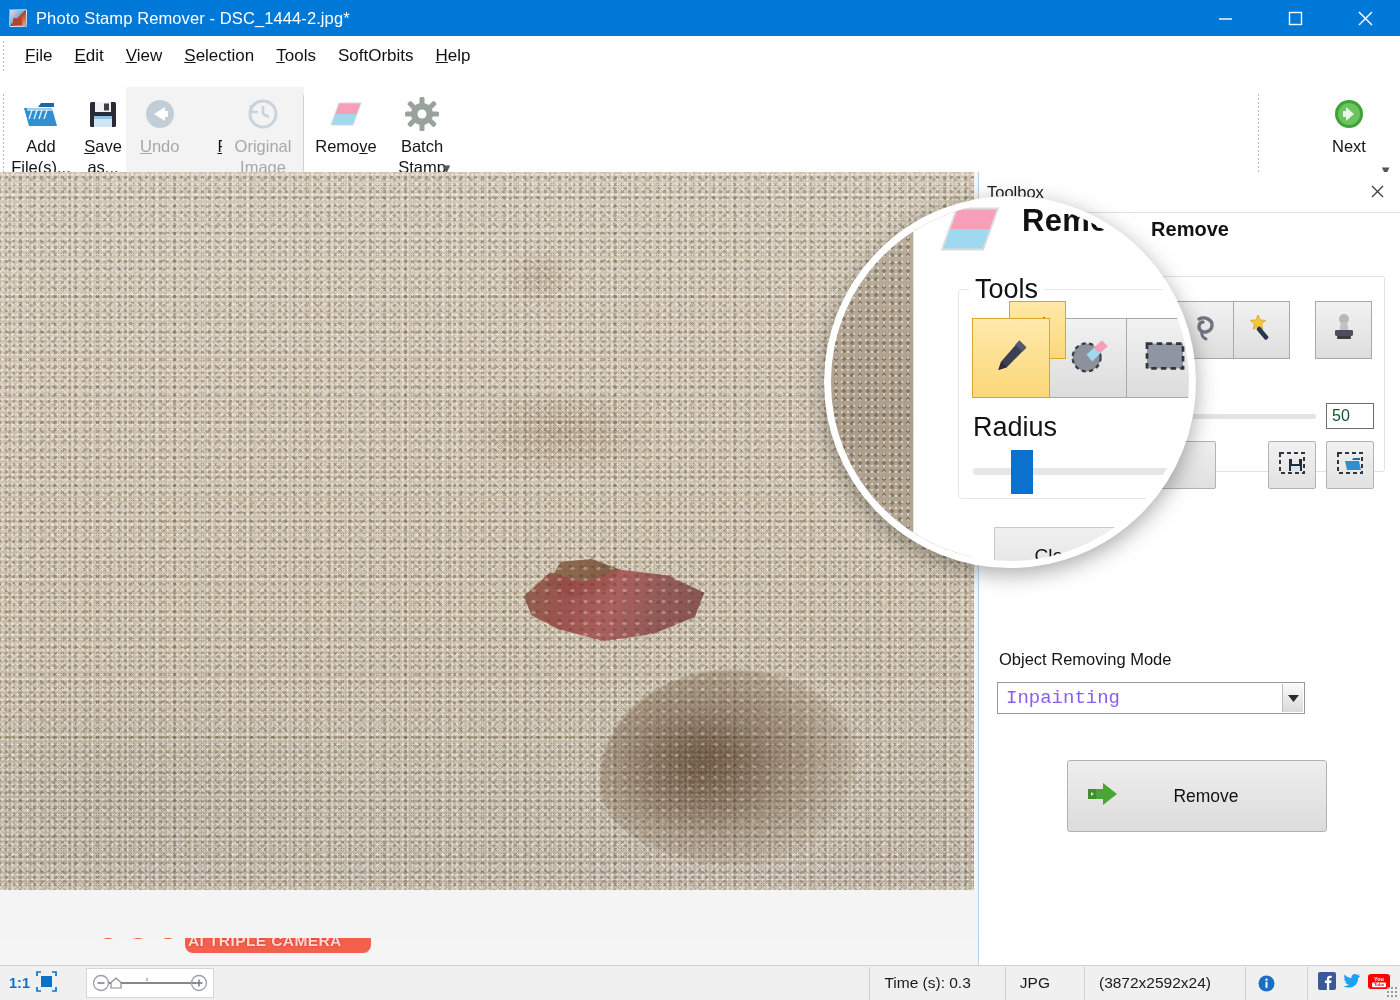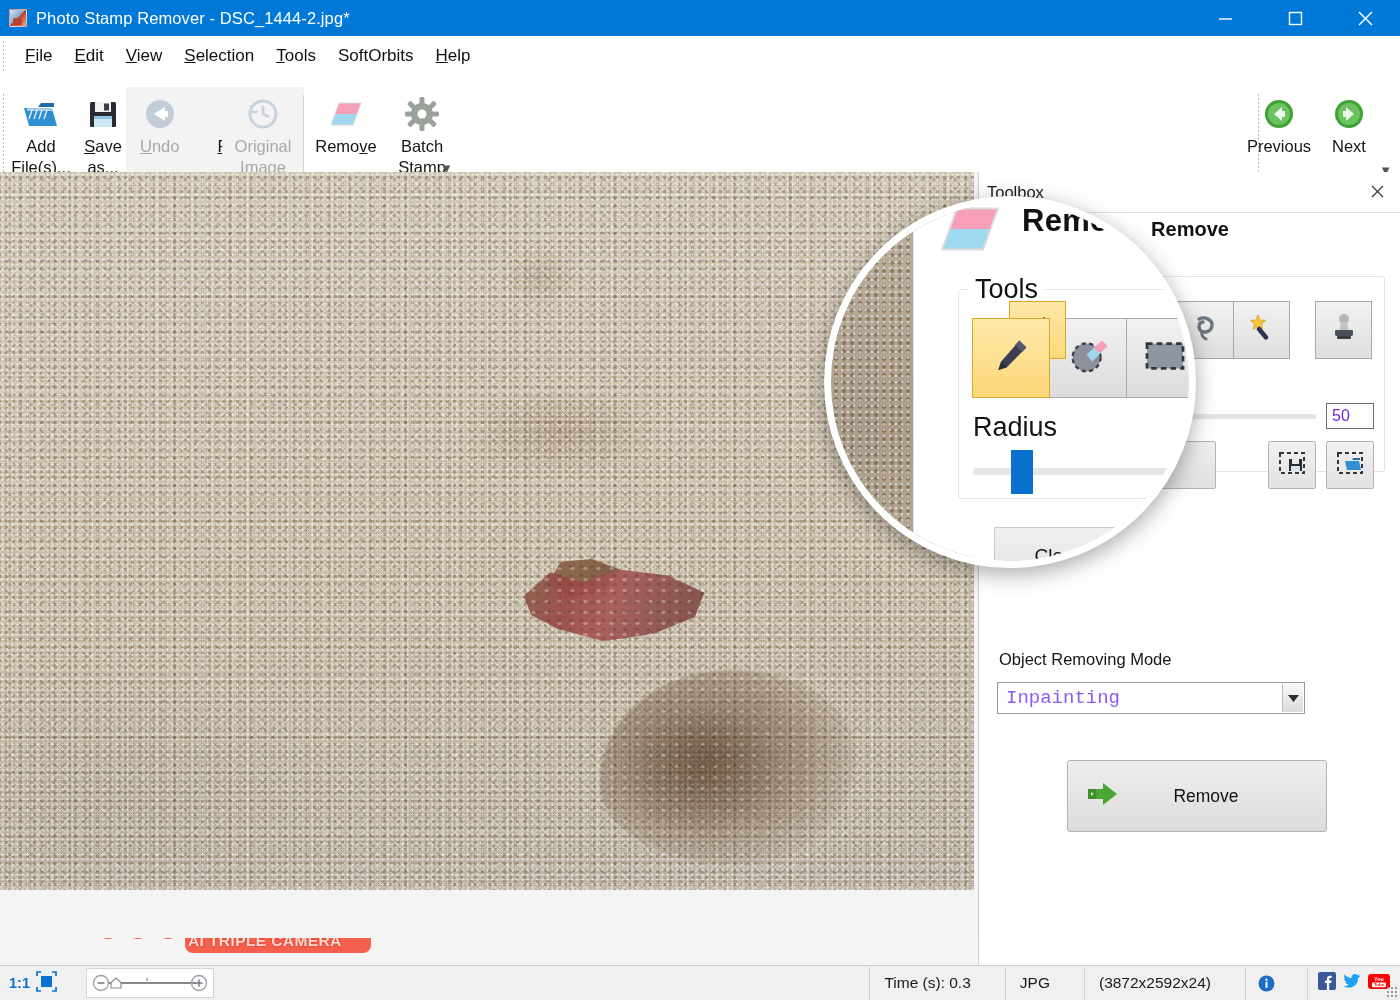--- a/index.html
+++ b/index.html
@@ -282,21 +282,21 @@
     position: absolute; left: 0; top: 13px; width: 100%; height: 5px;
     background: #e3e3e3; border-radius: 2px;
   }
   #radius-thumb {
     position: absolute; left: 14%; top: 2px;
     width: 13px; height: 27px; background: #0a72cd;
   }
   #radius-value {
     width: 48px; height: 26px; flex: none;
     border: 1px solid #6d6d6d; background: #ffffff;
-    font-size: 16px; color: #6d28d9; line-height: 24px; padding-left: 5px;
+    font-size: 16px; color: #14532d; line-height: 24px; padding-left: 5px;
   }
   #clearsel-row {
     position: absolute; left: 12px; top: 164px;
     width: 364px; display: flex; align-items: center; gap: 10px;
   }
   #clearsel-btn {
     width: 206px; height: 48px;
     border: 1px solid #b3b3b3; border-radius: 2px;
     background: linear-gradient(#efefef,#e0e0e0);
     font-size: 16.5px; color: #131313;
@@ -604,30 +604,20 @@
         </div>
         <div class="lbl">Batch</div>
         <div class="lbl">Stamp</div>
       </div>
     </div>
 
     <div id="tb-overflow2">▼</div>
 
     <div id="tb-nav-rail"></div>
     <div id="tb-nav">
-      <div class="tbbtn">
-        <div class="ico">
-          <svg width="36" height="36" viewBox="0 0 36 36">
-            <circle cx="18" cy="18" r="14" fill="#3da334"></circle>
-            <circle cx="18" cy="18" r="11" fill="#6cc25e"></circle>
-            <path d="M21 11 L13 18 L21 25 L21 21 L24 21 L24 15 L21 15 Z" fill="#eaf7e6"></path>
-          </svg>
-        </div>
-        <div class="lbl">Previous</div>
-      </div>
       <div class="tbbtn">
         <div class="ico">
           <svg width="36" height="36" viewBox="0 0 36 36">
             <circle cx="18" cy="18" r="14" fill="#3da334"></circle>
             <circle cx="18" cy="18" r="11" fill="#6cc25e"></circle>
             <path d="M15 11 L23 18 L15 25 L15 21 L12 21 L12 15 L15 15 Z" fill="#eaf7e6"></path>
           </svg>
         </div>
         <div class="lbl">Next</div>
       </div>

